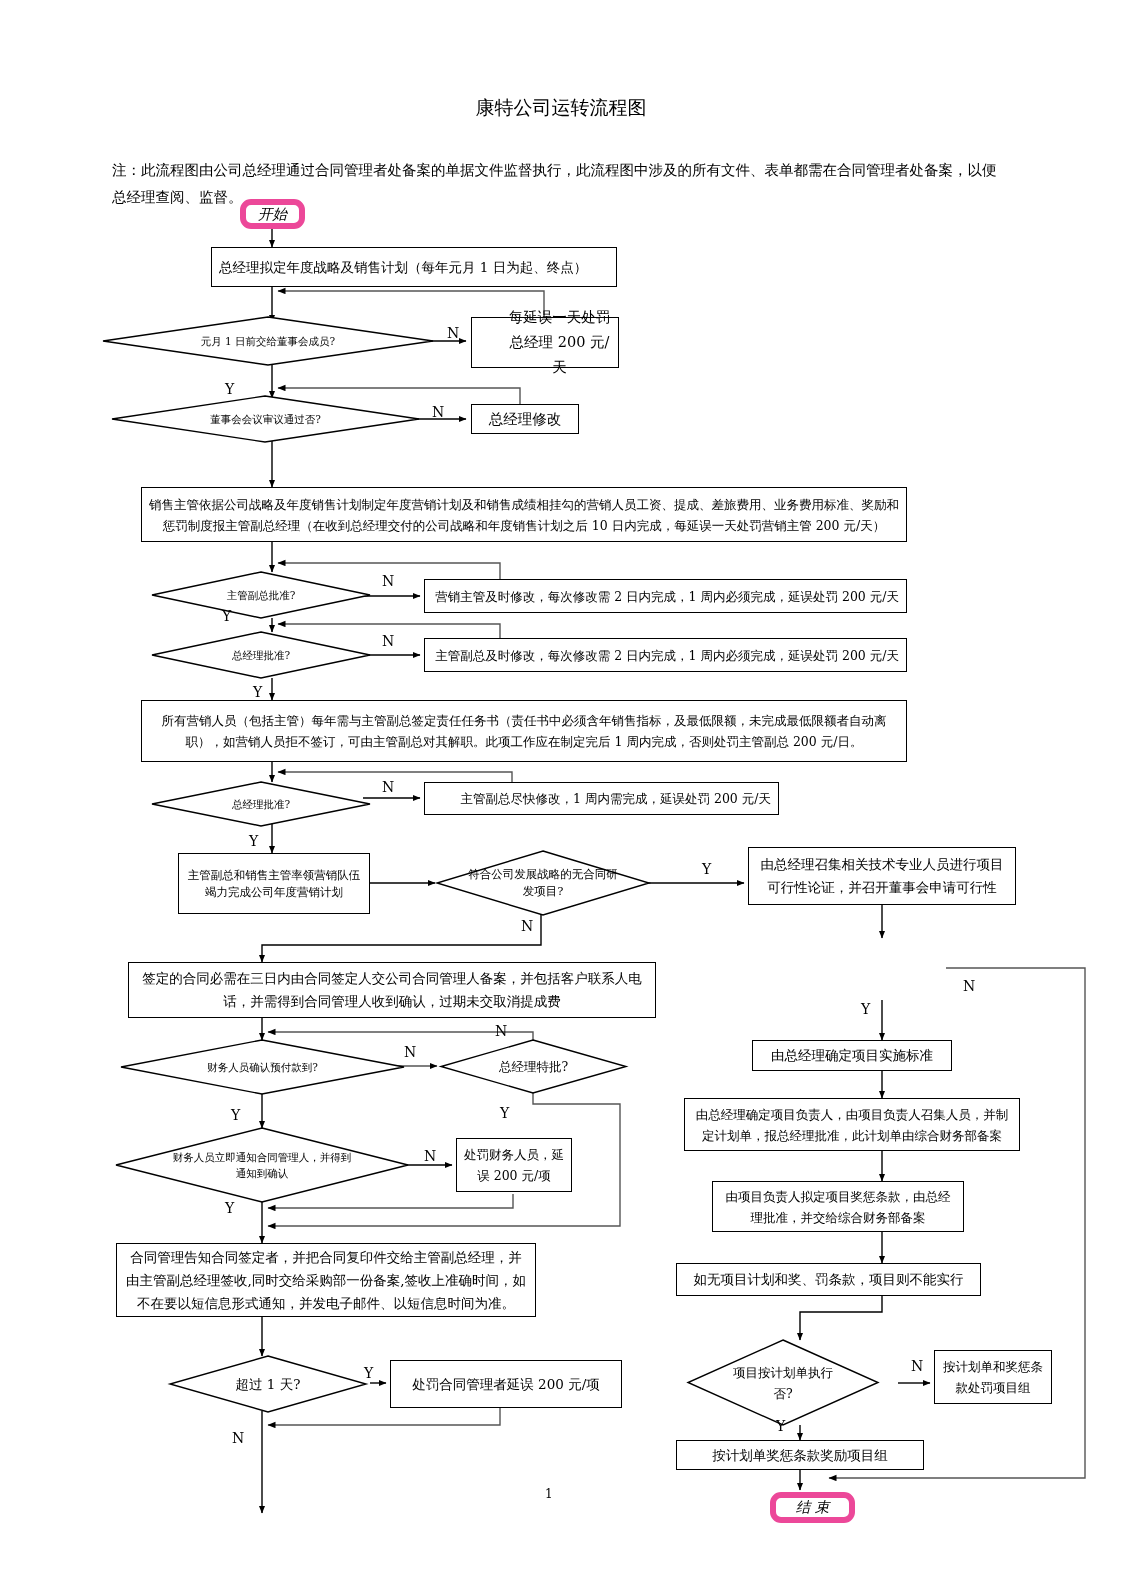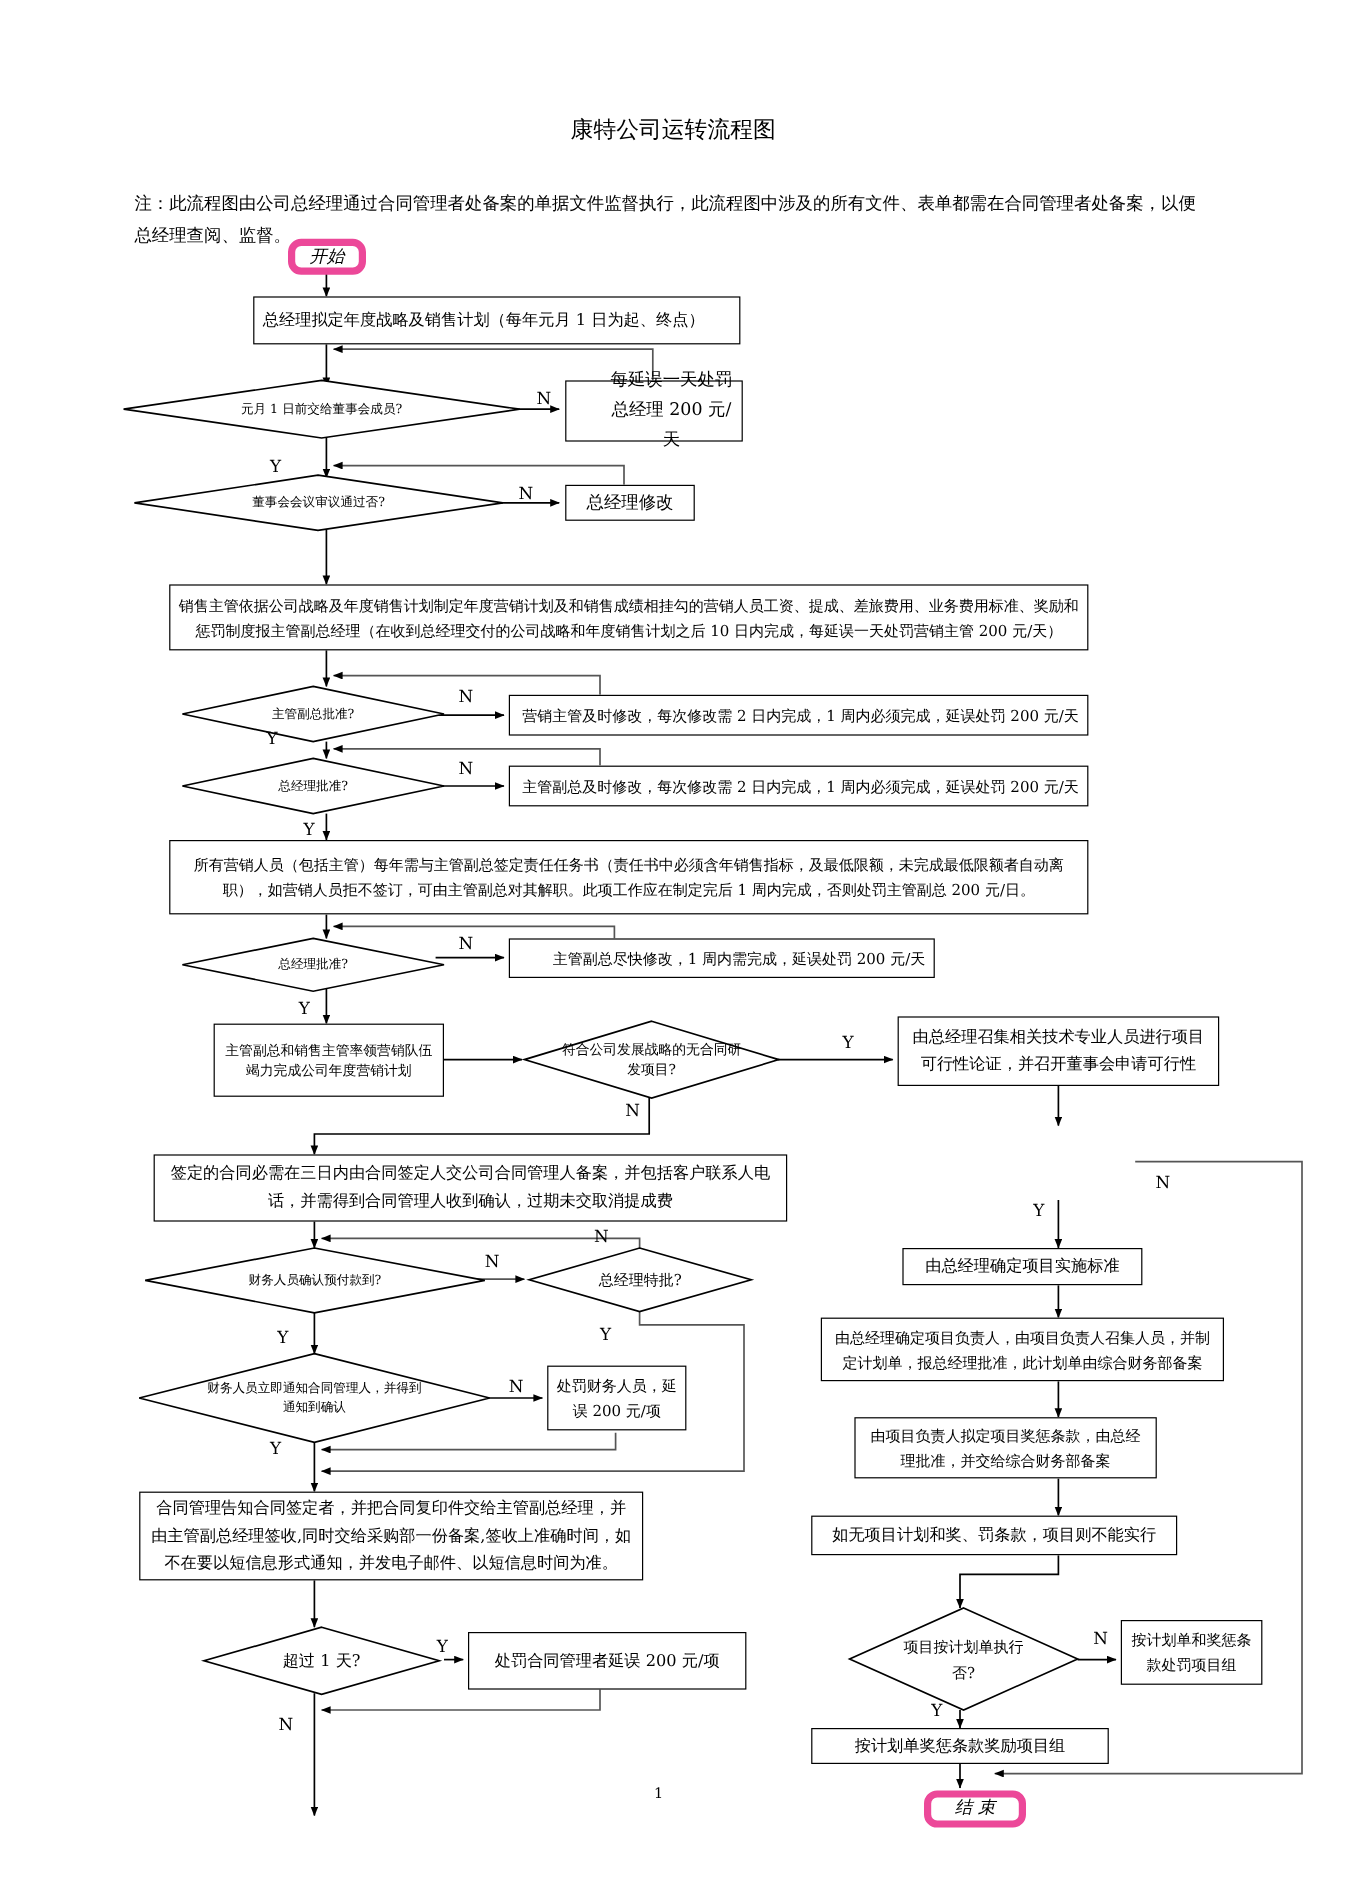--- a/index.html
+++ b/index.html
@@ -239,21 +239,21 @@
   </div>
 
   <div class="node box txt s12 pad" style="left:712px;top:1181px;width:252px;height:51px;">
     <span>由项目负责人拟定项目奖惩条款，由总经理批准，并交给综合财务部备案</span>
   </div>
 
   <div class="node box txt s13" style="left:676px;top:1263px;width:305px;height:33px;">
     <span>如无项目计划和奖、罚条款，项目则不能实行</span>
   </div>
 
-  <div class="dia" style="left:708px;top:1340px;width:190px;height:85px;">
+  <div class="dia" style="left:688px;top:1340px;width:190px;height:85px;">
     <svg width="190" height="85">
         <polygon points="95,0 190,42.5 95,85 0,42.5" fill="#fff" stroke="#000" stroke-width="1.4"></polygon>
       </svg>
     <div class="lbl s12" style="padding:0 40px;box-sizing:border-box;">项目按计划单执行否?</div>
   </div>
 
   <div class="node box txt s12 pad" style="left:934px;top:1350px;width:118px;height:54px;">
     <span>按计划单和奖惩条款处罚项目组</span>
   </div>
 

